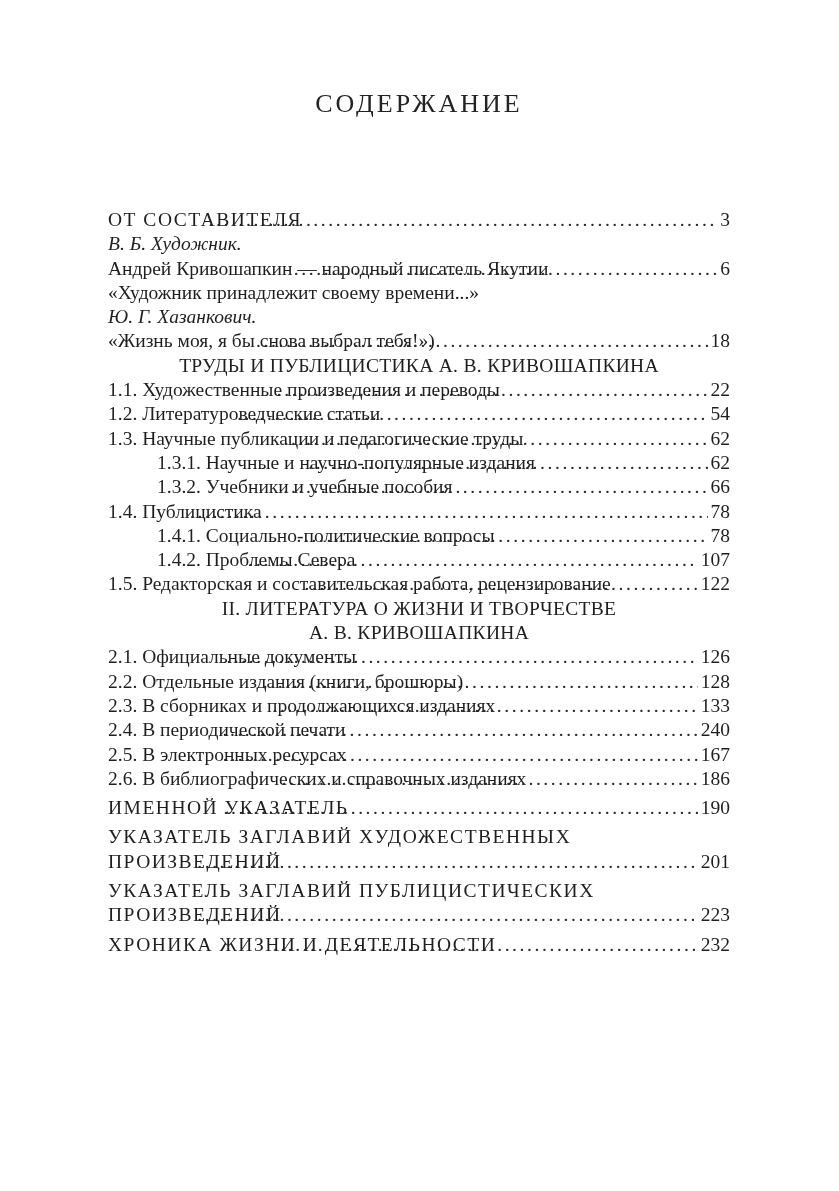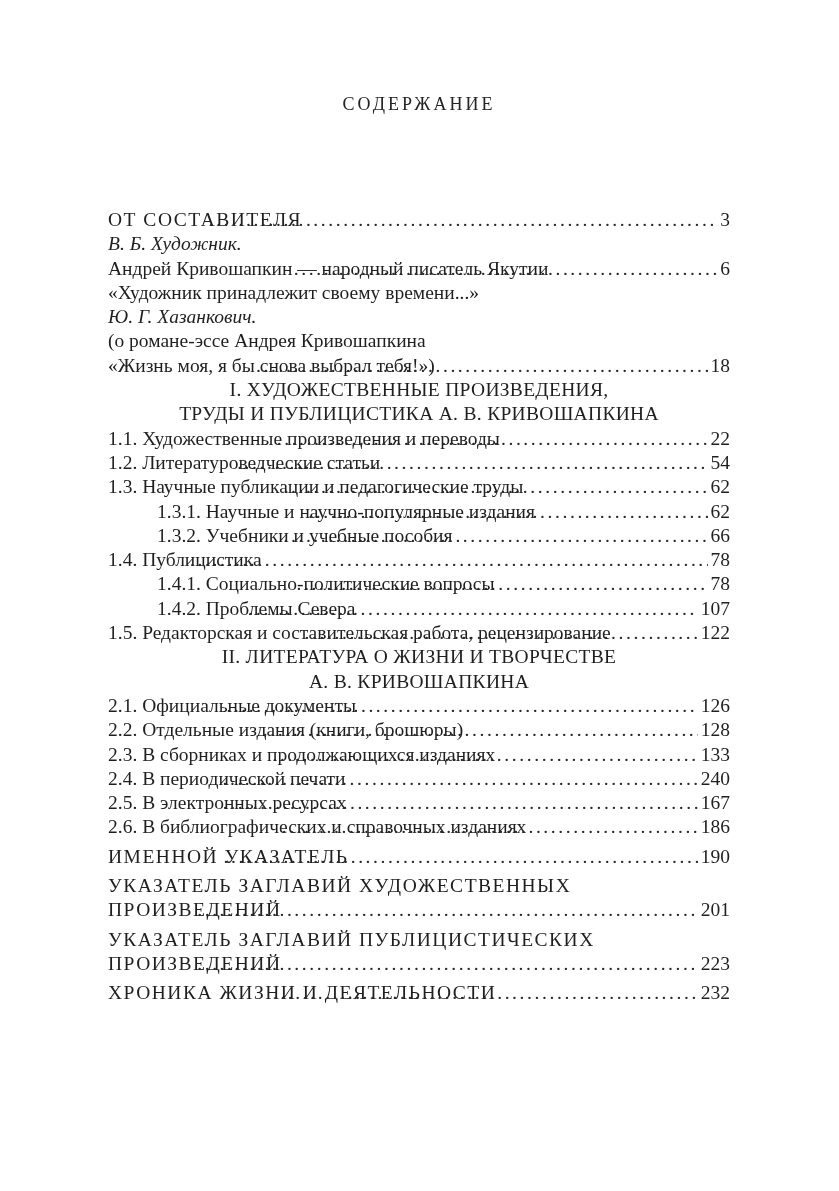--- a/index.html
+++ b/index.html
@@ -15,21 +15,21 @@
     overflow: hidden;
     font-family: "Liberation Serif", "DejaVu Serif", serif;
     color: #1f1f1f;
   }
   .doc-title {
     margin: 0;
     padding-top: 90px;
     width: 622px;
     margin-left: 108px;
     text-align: center;
-    font-size: 18px;
+    font-size: 26px;
     font-weight: normal;
     letter-spacing: 3px;
     line-height: 28px;
     color: #232323;
   }
   .toc {
     width: 622px;
     margin-left: 108px;
     margin-top: 90px;
     font-size: 19.5px;
@@ -102,32 +102,23 @@
   </div>
       <div class="row">
     <span class="entry-text">«Художник принадлежит своему времени...»</span>
 
   </div>
       <div class="row italic">
     <span class="entry-text">Ю. Г. Хазанкович.</span>
 
   </div>
       <div class="row">
-    <span class="entry-text">(о романе-эссе Андрея Кривошапкина</span>
-
-  </div>
-      <div class="row">
     <span class="entry-text">«Жизнь моя, я бы снова выбрал тебя!»)</span>
     <span class="leader"></span>
     <span class="pagenum">18</span>
-  </div>
-      <div class="row heading">
-    <span class="entry-text">I. ХУДОЖЕСТВЕННЫЕ ПРОИЗВЕДЕНИЯ,</span>
-    
-    
   </div>
       <div class="row heading">
     <span class="entry-text">ТРУДЫ И ПУБЛИЦИСТИКА А. В. КРИВОШАПКИНА</span>
     
     
   </div>
       <div class="row">
     <span class="entry-text">1.1. Художественные произведения и переводы</span>
     <span class="leader"></span>
     <span class="pagenum">22</span>

